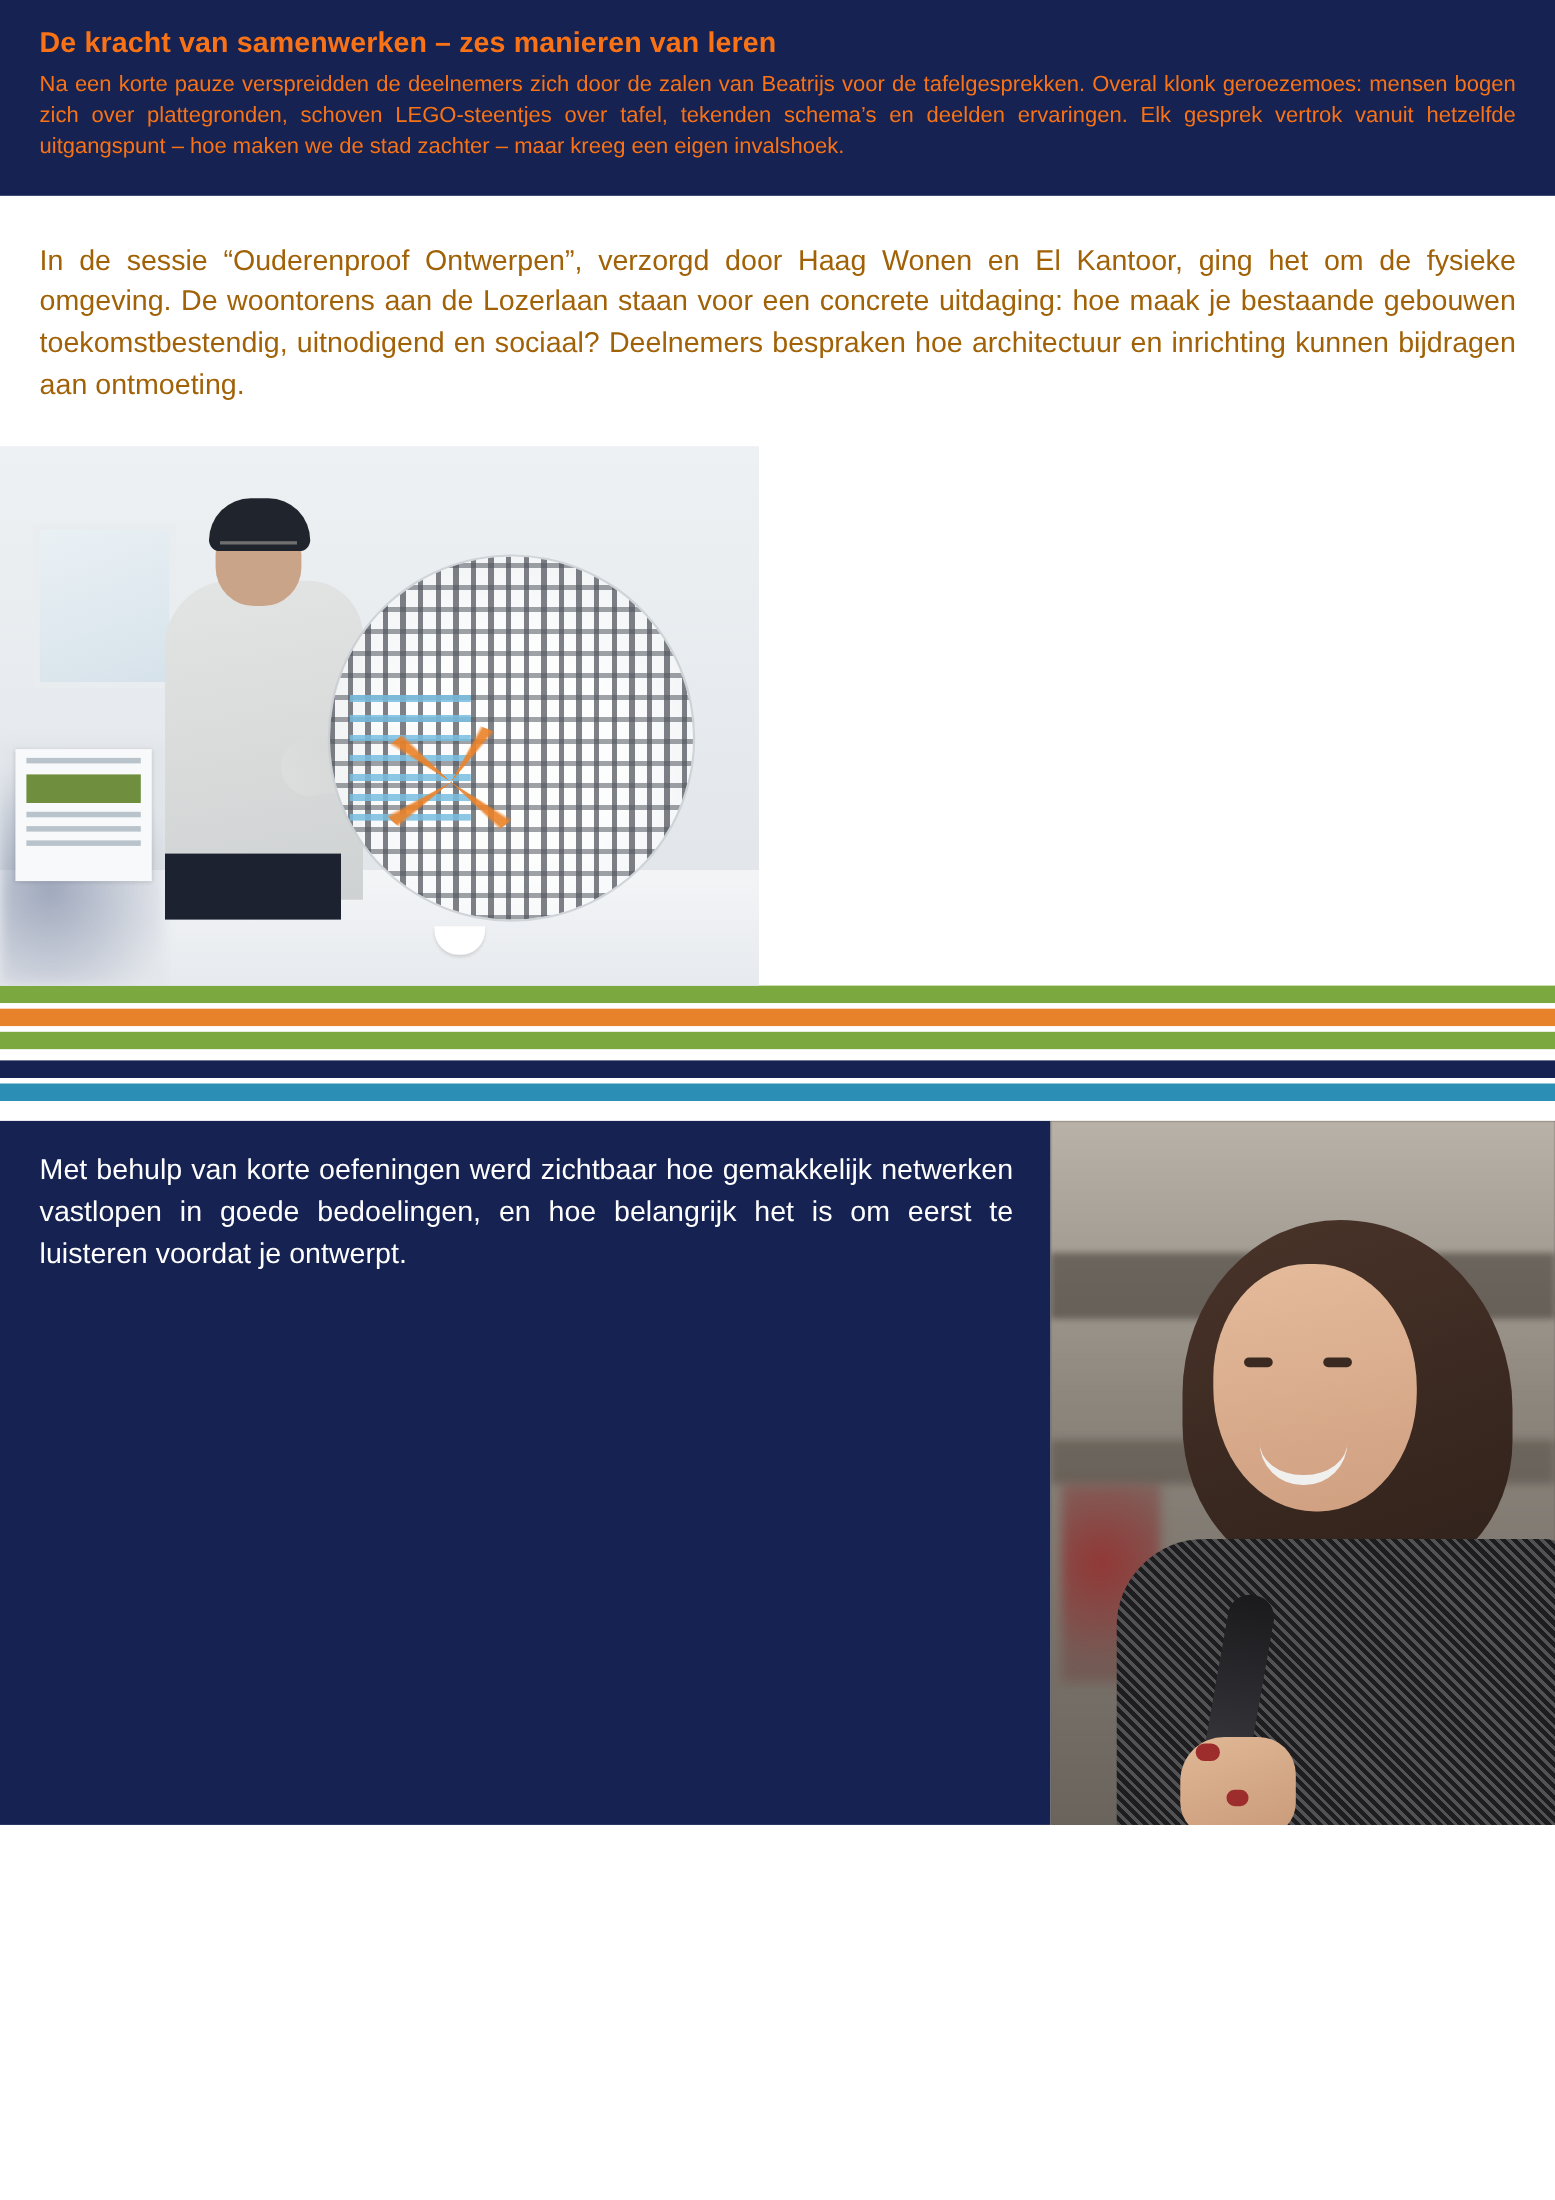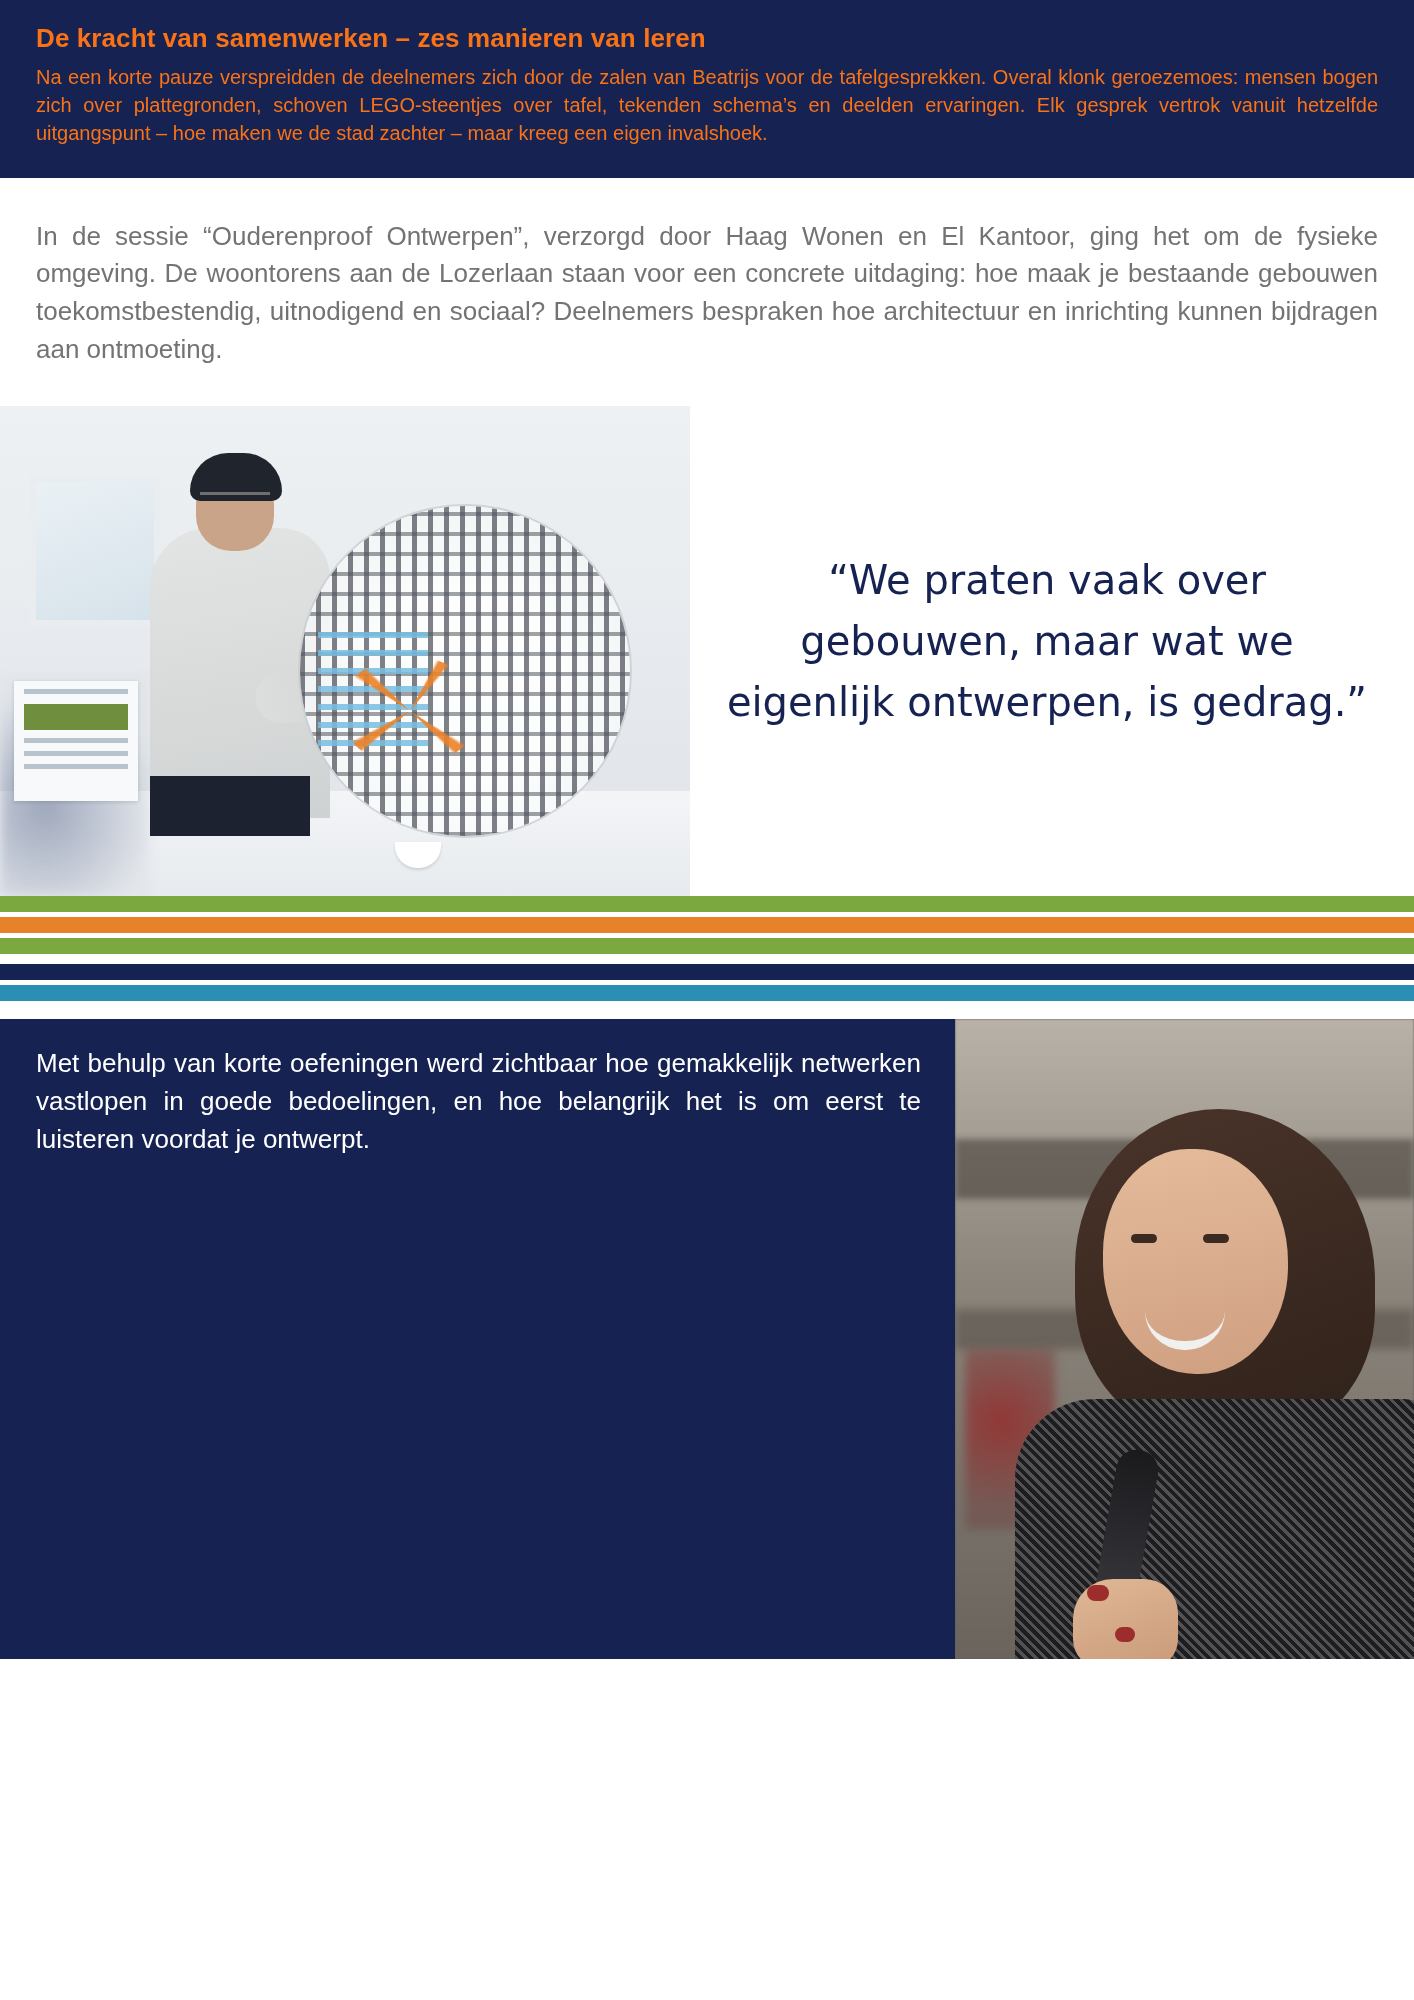--- a/index.html
+++ b/index.html
@@ -44,21 +44,21 @@
 
   
   .intro {
     padding: 40px 36px 20px 36px;
     box-sizing: border-box;
   }
   .intro p {
     margin: 0;
     font-size: 26px;
     line-height: 1.45;
-    color: #737373;
+    color: #a16207;
     text-align: justify;
     text-justify: inter-word;
   }
 
   
   .media-row {
     display: flex;
     align-items: stretch;
     margin-top: 18px;
     height: 490px;
@@ -385,23 +385,20 @@
       <div class="ph-leaflet">
         <div class="ll"></div>
         <div class="lg"></div>
         <div class="ll"></div>
         <div class="ll"></div>
         <div class="ll"></div>
       </div>
       <div class="ph-cup"></div>
     </figure>
 
-    <div class="quote-cell">
-      <blockquote class="quote-text" style="margin:0;">“We praten vaak over gebouwen, maar wat we eigenlijk ontwerpen, is gedrag.”</blockquote>
-    </div>
   </section>
 
   <div class="stripes">
     <div class="stripe-green1"></div>
     <div class="stripe-white1"></div>
     <div class="stripe-orange"></div>
     <div class="stripe-white2"></div>
     <div class="stripe-green2"></div>
     <div class="stripe-white3"></div>
     <div class="stripe-navy"></div>

